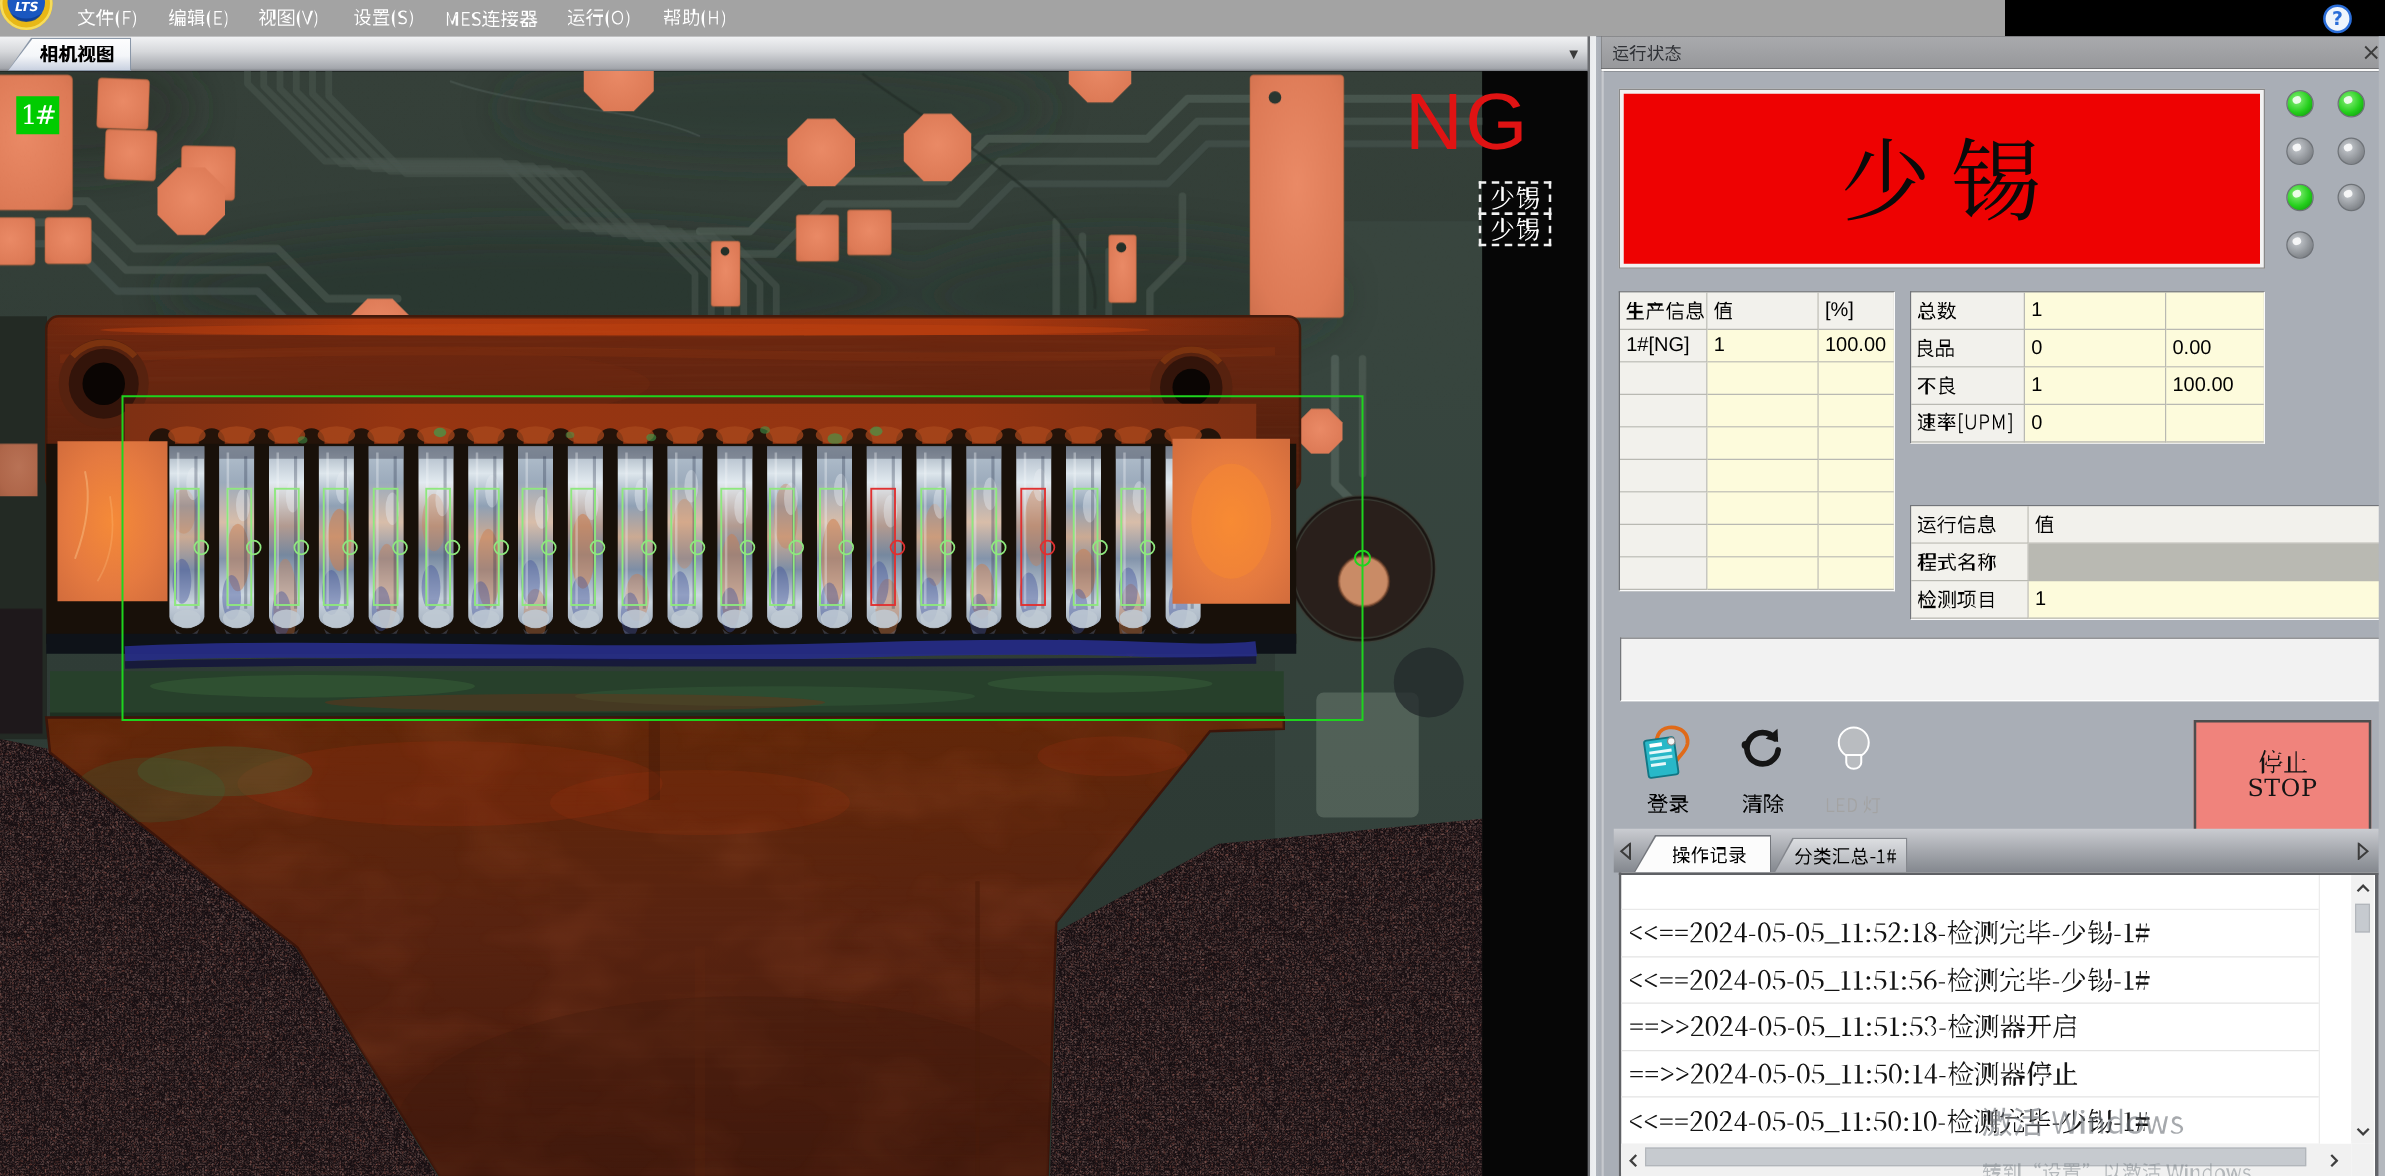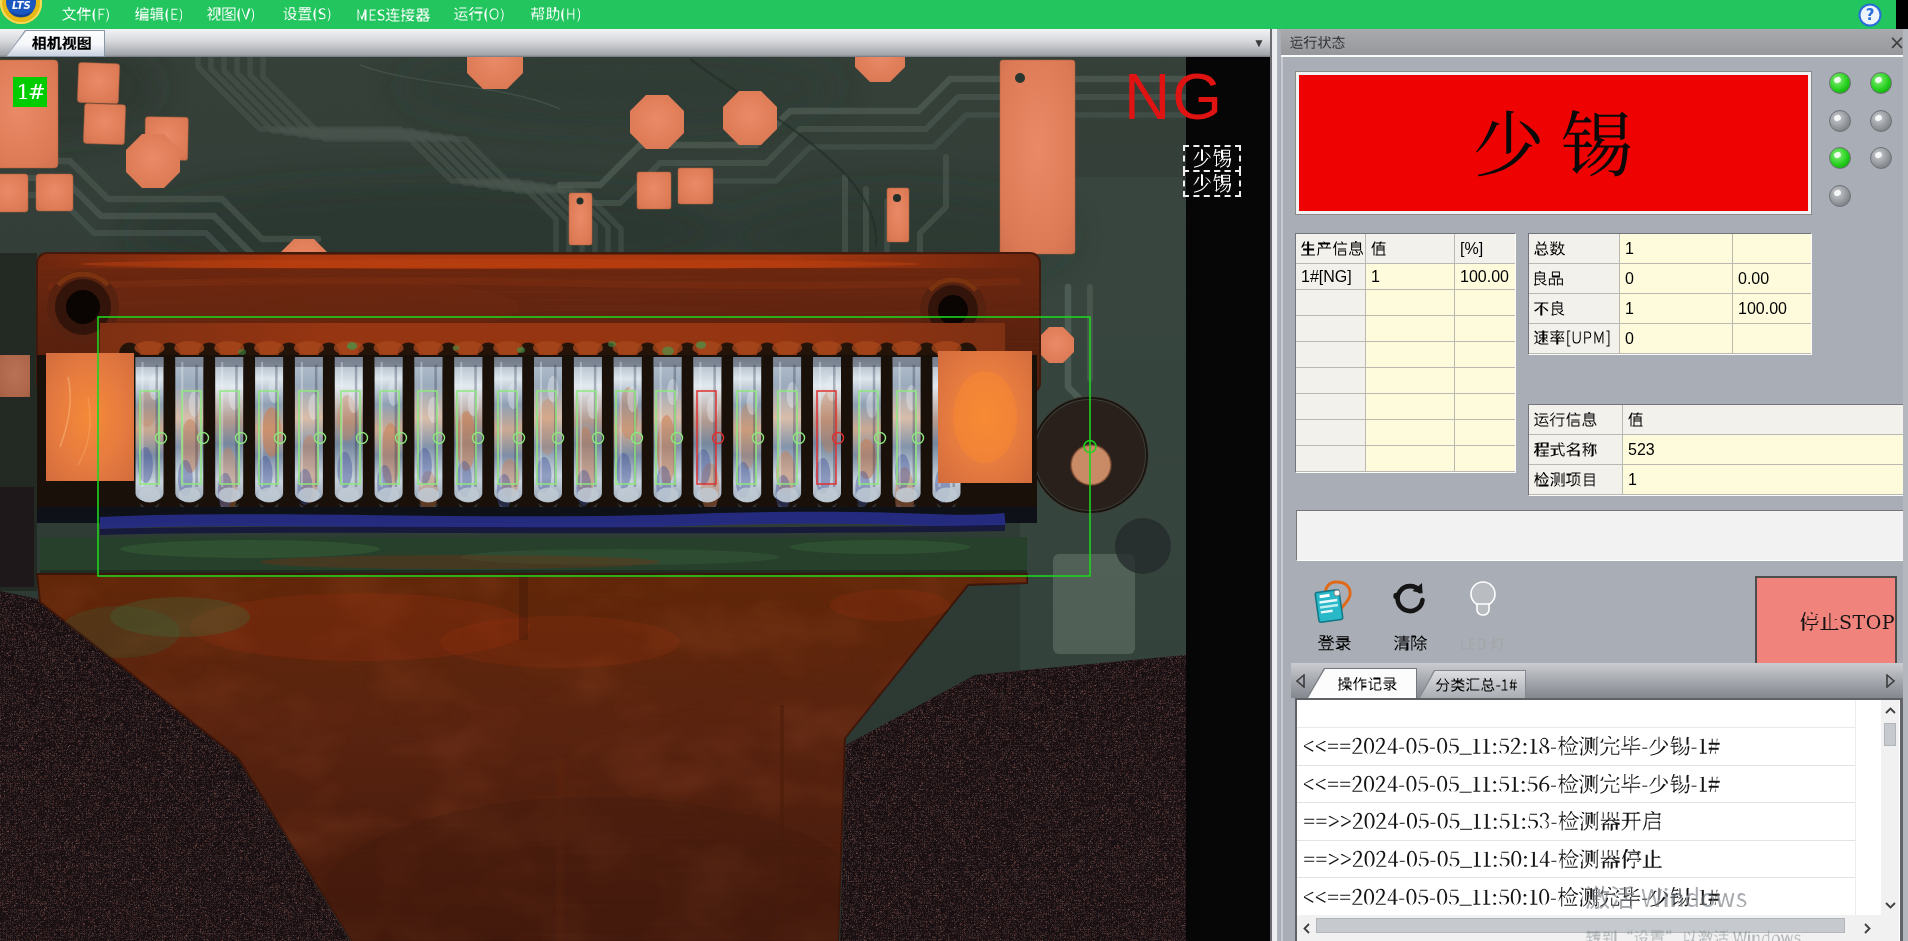--- a/index.html
+++ b/index.html
@@ -2,21 +2,21 @@
 <html><head>
 <meta charset="utf-8">
 <style>
 *{margin:0;padding:0;box-sizing:border-box}
 html,body{width:1908px;height:941px;overflow:hidden;background:#000}
 body{font-family:"Liberation Sans","DejaVu Sans",sans-serif;position:relative}
 svg.g{display:block}
 svg.g path{fill:currentColor}
 .hid{position:absolute;width:1px;height:1px;overflow:hidden;clip-path:inset(50%);opacity:0}
 
-#menubar{position:absolute;left:0;top:0;width:1896px;height:29px;background:#22c55e}
+#menubar{position:absolute;left:0;top:0;width:1604px;height:29px;background:#a3a3a3}
 .mitem{position:absolute;top:0;height:29px;display:flex;align-items:center;color:#fff}
 #logo{position:absolute;left:0;top:0}
 #helpbtn{position:absolute;left:1857px;top:3px;width:26px;height:25px}
 
 #tabbar{position:absolute;left:0;top:29px;width:1277px;height:28px;background:linear-gradient(#f2f3f5,#d6d8db 45%,#a3a6ac 95%,#8d9096);border-bottom:1px solid #7e8187}
 #camtab-o{position:absolute;left:6px;top:1px;width:99px;height:27px;clip-path:polygon(19px 0,100% 0,100% 100%,0 100%);background:#8a97a8}
 #camtab{position:absolute;left:7px;top:2px;width:97px;height:25px;clip-path:polygon(19px 0,100% 0,100% 100%,0 100%);background:linear-gradient(#fdfdfe,#f4f6f9 55%,#c9d1e0);display:flex;align-items:center;justify-content:center;padding-left:12px;color:#000}
 #tabdrop{position:absolute;left:1250px;top:6px;width:18px;height:16px;color:#3a3a3a;font-size:12px;display:flex;align-items:center;justify-content:center}
 
 #camera{position:absolute;left:0;top:57px;width:1270px;height:884px;background:#000}
@@ -56,21 +56,21 @@
 #tbl-run{left:1528px;top:404px}
 
 #msgbox{position:absolute;left:1296px;top:510px;width:609px;height:51px;background:#f2f2f2;border:1px solid;border-color:#74767a #ffffff #ffffff #74767a;color:#333;display:flex;align-items:center;padding-left:8px}
 
 .toolbtn{position:absolute;display:flex;flex-direction:column;align-items:center;justify-content:space-between;height:72px}
 #btn-login{left:1308px;top:579px;width:52px}
 #btn-clear{left:1384px;top:579px;width:52px}
 #btn-led{left:1450px;top:579px;width:66px}
 .toolbtn .lbl{display:flex;align-items:center;justify-content:center;color:#000}
 #btn-led .lbl{color:#a3a3a3}
-#btn-stop{position:absolute;left:1755px;top:576px;width:142px;height:90px;background:#f0837c;border:2px solid #4d4d4d;display:flex;align-items:center;justify-content:flex-end;color:#141414}
+#btn-stop{position:absolute;left:1755px;top:576px;width:142px;height:90px;background:#f0837c;border:2px solid #4d4d4d;display:flex;flex-direction:column;align-items:center;justify-content:center;color:#141414}
 #btn-stop .l2{font-family:"DejaVu Serif",serif;font-size:19px;margin-top:1px;letter-spacing:0.5px}
 
 #tabstrip{position:absolute;left:1291px;top:663px;width:612px;height:35px;background:linear-gradient(#caccd1,#a2a5ab 55%,#83878e)}
 .tsarrow{position:absolute;width:13px;height:14px;color:#3c3c3c}
 #tsleft{left:1294px;top:674px}
 #tsright{left:1884px;top:674px}
 #ltab-active{position:absolute;left:1307px;top:668px;width:110px;height:30px;clip-path:polygon(17px 0,100% 0,100% 100%,0 100%);background:#74777d}
 #ltab-active-in{position:absolute;left:1308px;top:669px;width:108px;height:29px;clip-path:polygon(17px 0,100% 0,100% 100%,0 100%);background:#fcfcfc;display:flex;align-items:center;justify-content:center;padding-left:10px}
 #ltab-2{position:absolute;left:1419px;top:670px;width:107px;height:28px;clip-path:polygon(15px 0,100% 0,100% 100%,0 100%);background:#84878d}
 #ltab-2-in{position:absolute;left:1420px;top:671px;width:105px;height:27px;clip-path:polygon(15px 0,100% 0,100% 100%,0 100%);background:linear-gradient(#dcdee1,#aaadb3);display:flex;align-items:center;justify-content:center;padding-left:8px}
@@ -935,21 +935,20 @@
     <div class="trow">
       <div class="cell hc e0">
         <svg class="g" width="63" height="15" viewBox="0.4 -13.5 63 15">
           <path d="M9 -12H13V-9H9ZM7 -13V-8H15V-13ZM7 -3V-2H10V-0H6V1H15V-0H11V-2H15V-3H11V-5H15V-6H7V-5H10V-3ZM6 -13C5 -13 2 -12 1 -12C1 -12 1 -11 1 -11C2 -11 3 -11 3 -11V-9H1V-8H3C3 -6 1 -4 0 -3C1 -2 1 -2 1 -2C2 -3 3 -4 3 -6V1H5V-6C5 -5 6 -4 6 -4L7 -5C6 -5 5 -6 5 -7V-8H7V-9H5V-12C5 -12 6 -12 7 -12Z" transform="translate(0.0 0)"></path>
           <path d="M11 -13C12 -12 13 -11 14 -11L14 -11C14 -12 13 -13 12 -13ZM9 -13C9 -12 9 -11 9 -10H1V-9H9C10 -3 11 1 14 1C15 1 15 0 15 -2C15 -2 15 -3 14 -3C14 -1 14 0 14 0C12 0 11 -4 10 -9H15V-10H10C10 -11 10 -12 10 -13ZM1 -0 1 1C3 0 6 -0 9 -1L9 -2L6 -1V-6H9V-7H1V-6H4V-1Z" transform="translate(16.0 0)"></path>
           <path d="M4 -8C5 -8 6 -7 7 -6C5 -6 3 -5 1 -4C1 -4 1 -4 1 -3C2 -3 3 -4 4 -4V1H5V0H12V1H14V-5H7C10 -7 12 -9 14 -11L13 -12L12 -12H7C7 -12 8 -13 8 -13L6 -13C6 -12 4 -10 1 -9C1 -9 2 -8 2 -8C3 -9 5 -10 6 -11H12C11 -9 9 -8 8 -7C7 -8 6 -9 5 -9ZM12 -1H5V-4H12Z" transform="translate(32.0 0)"></path>
           <path d="M8 -7C8 -5 7 -3 6 -2C7 -2 7 -1 7 -1C8 -3 9 -5 9 -7ZM13 -7C13 -5 14 -3 14 -1L15 -2C15 -3 14 -6 14 -7ZM9 -13C8 -11 7 -9 7 -8V-9H4V-12C5 -12 6 -12 7 -12L6 -13C5 -13 3 -12 1 -12C1 -12 1 -11 1 -11C2 -11 3 -11 3 -11V-9H1V-8H3C3 -6 2 -4 1 -3C1 -2 1 -2 1 -2C2 -3 3 -4 3 -6V1H4V-6C5 -5 6 -4 6 -4L7 -5C6 -5 5 -7 4 -7V-8H6L6 -8C7 -7 7 -7 7 -7C8 -8 8 -9 9 -10H10V-0C10 0 10 0 10 0C10 0 9 0 9 0C9 0 9 1 9 1C10 1 11 1 11 1C11 1 12 0 12 -0V-10H14C14 -10 13 -9 13 -8L14 -8C14 -9 15 -10 15 -11L15 -11L14 -11H9C9 -12 10 -13 10 -13Z" transform="translate(48.0 0)"></path>
         </svg>
         <span class="hid">程式名称</span>
       </div>
-      <div class="cell vc e1">523</div>
     </div>
     <div class="trow">
       <div class="cell hc e0">
         <svg class="g" width="61" height="15" viewBox="0.5 -13.6 61 15">
           <path d="M7 -8V-7H13V-8ZM6 -6C7 -4 7 -3 7 -2L8 -2C8 -3 8 -5 7 -6ZM9 -6C10 -5 10 -3 10 -2L11 -2C11 -3 11 -5 10 -6ZM3 -13V-10H1V-9H3C2 -7 1 -5 1 -3C1 -3 1 -3 1 -2C2 -3 2 -5 3 -6V1H4V-7C4 -6 5 -5 5 -5L6 -6C6 -6 4 -8 4 -9V-9H6V-10H4V-13ZM10 -14C9 -11 7 -9 5 -8C5 -8 6 -7 6 -7C7 -8 9 -10 10 -12C11 -10 13 -8 15 -7C15 -8 15 -8 15 -8C14 -9 12 -11 11 -13L11 -13ZM5 -1V1H15V-1H12C13 -2 14 -4 15 -6L13 -6C13 -5 12 -2 11 -1Z" transform="translate(0.0 0)"></path>
           <path d="M8 -1C9 -1 10 0 10 1L11 1C10 -0 9 -1 9 -2ZM5 -13V-2H6V-12H9V-3H10V-13ZM14 -13V-0C14 0 14 0 14 0C13 0 13 0 12 0C12 0 12 1 12 1C13 1 14 1 14 1C15 1 15 1 15 -0V-13ZM12 -12V-2H13V-12ZM7 -10V-5C7 -3 7 -1 4 1C4 1 5 1 5 1C8 -0 8 -3 8 -5V-10ZM1 -12C2 -12 3 -11 4 -11L5 -12C4 -12 3 -13 2 -13ZM1 -8C1 -8 3 -7 3 -6L4 -7C3 -8 2 -9 1 -9ZM1 0 2 1C3 -0 3 -2 4 -4L3 -5C2 -3 2 -1 1 0Z" transform="translate(16.0 0)"></path>
           <path d="M10 -8V-5C10 -3 9 -1 5 0C5 1 6 1 6 1C10 -0 11 -3 11 -5V-8ZM11 -1C12 -1 14 0 15 1L15 0C15 -0 13 -1 12 -2ZM0 -3 1 -2C2 -2 4 -3 6 -4L6 -5L4 -4V-10H6V-12H1V-10H3V-4ZM7 -10V-2H8V-9H13V-2H14V-10H10C11 -10 11 -11 11 -12H15V-13H6V-12H10C10 -11 9 -10 9 -10Z" transform="translate(32.0 0)"></path>
           <path d="M4 -8H12V-5H4ZM4 -9V-11H12V-9ZM4 -4H12V-1H4ZM3 -12V1H4V0H12V1H13V-12Z" transform="translate(48.0 0)"></path>
         </svg>
         <span class="hid">检测项目</span>

